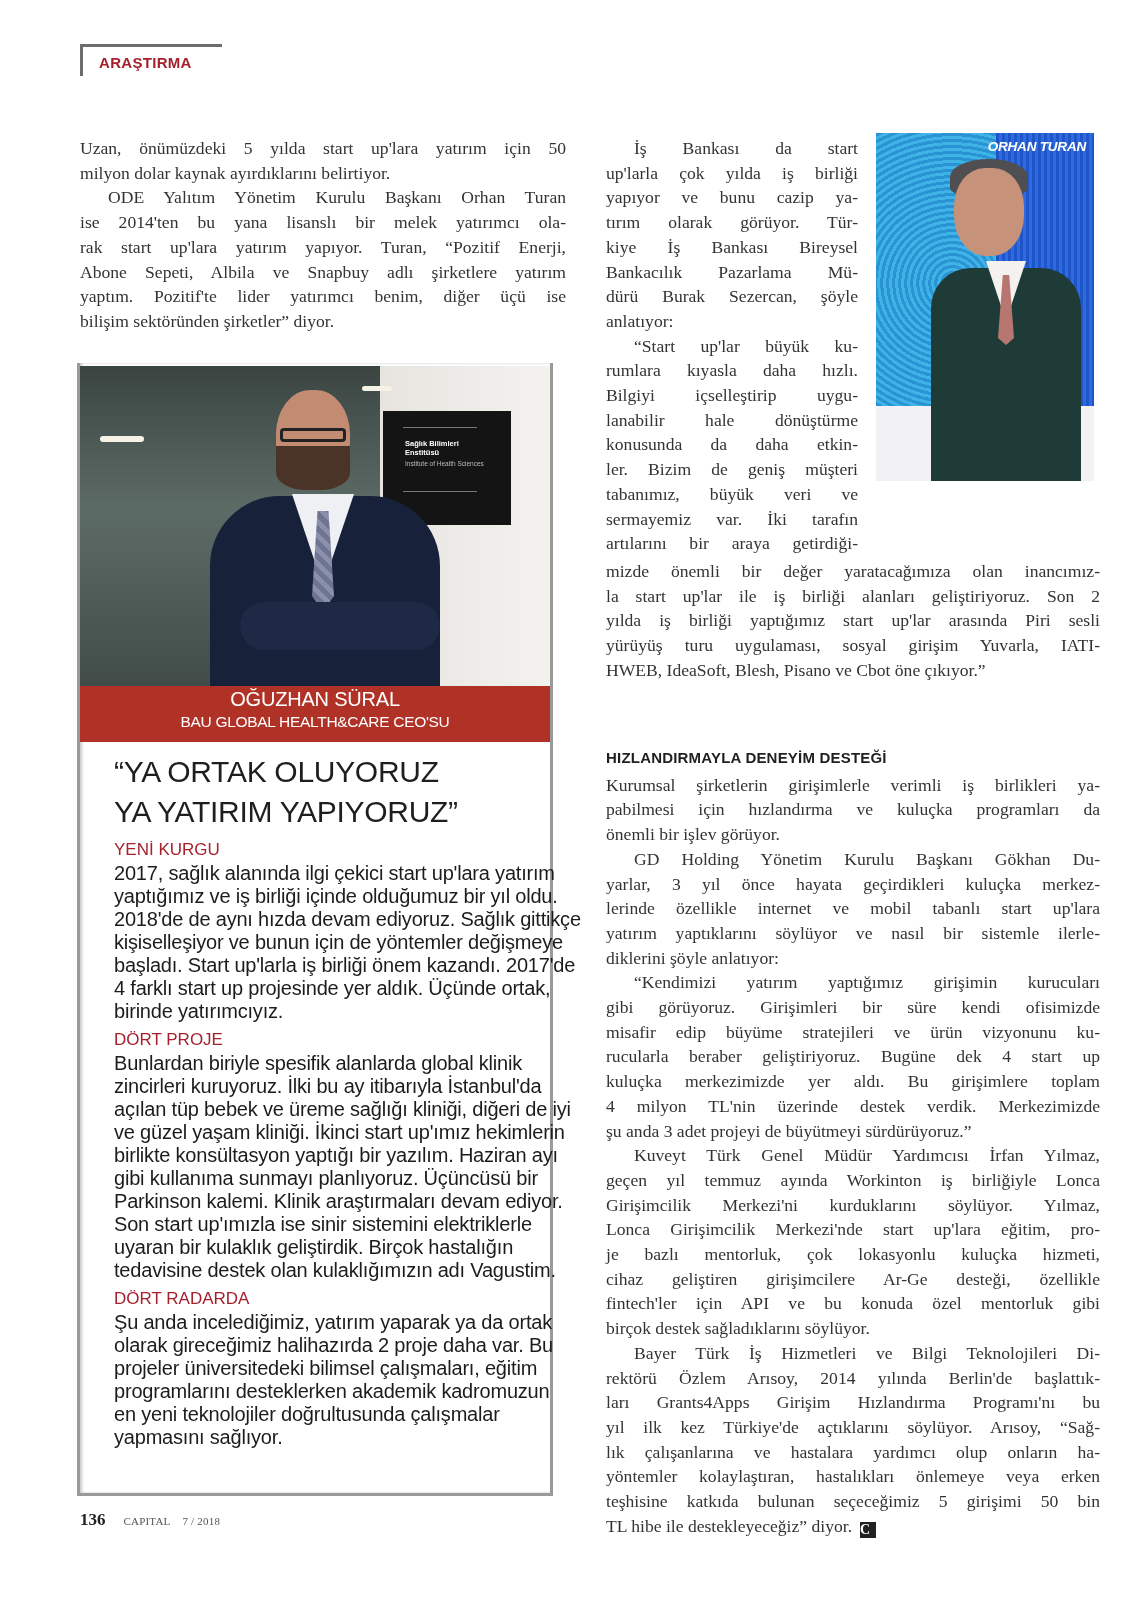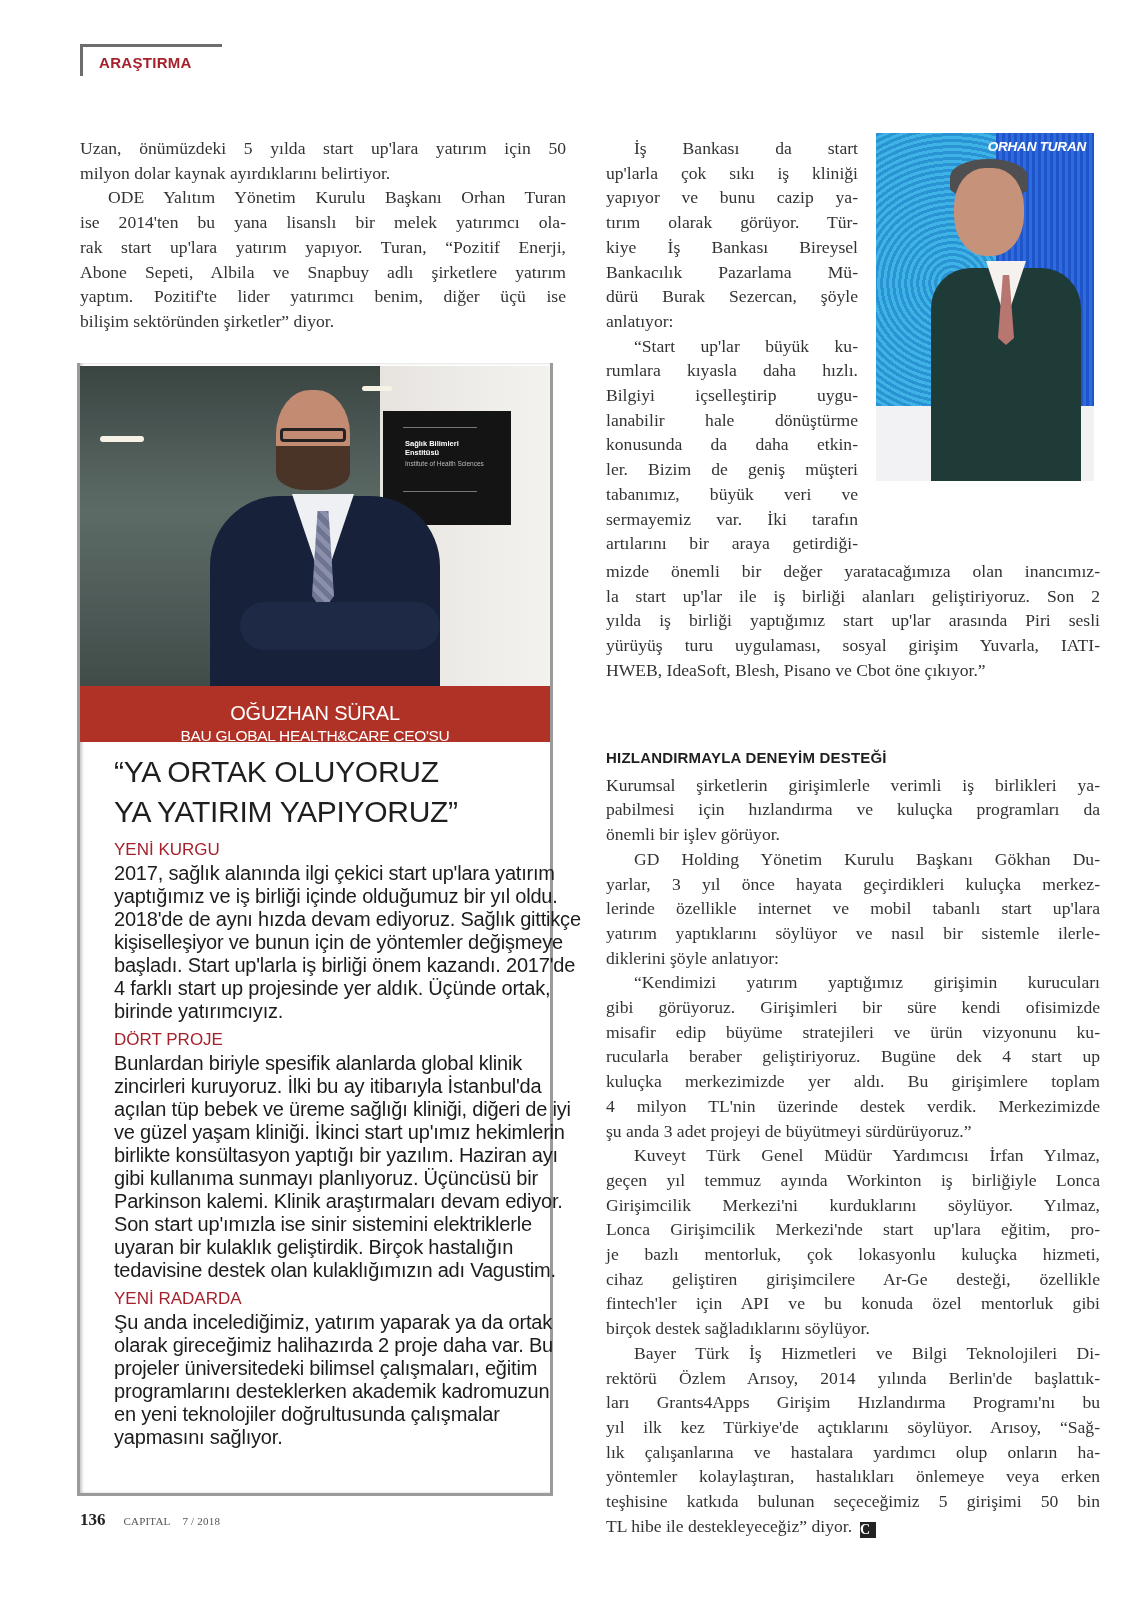--- a/index.html
+++ b/index.html
@@ -47,21 +47,21 @@
   .photo-left .sign .t2 { position: absolute; left: 22px; top: 49px; font-family: "Liberation Sans", "DejaVu Sans", sans-serif; font-size: 6.5px; line-height: 7.5px; color: #bbb; width: 90px; }
   .photo-left .body { position: absolute; left: 130px; top: 130px; width: 230px; height: 190px; background: #17213a; border-radius: 70px 70px 0 0; }
   .photo-left .shirt { position: absolute; left: 212px; top: 128px; width: 62px; height: 92px; background: #eef0f4; clip-path: polygon(0 0, 100% 0, 50% 100%); }
   .photo-left .tie { position: absolute; left: 232px; top: 145px; width: 22px; height: 100px; background: repeating-linear-gradient(45deg, #6f7591 0 5px, #8a90ab 5px 10px); clip-path: polygon(25% 0, 75% 0, 100% 85%, 50% 100%, 0 85%); }
   .photo-left .arms { position: absolute; left: 160px; top: 236px; width: 200px; height: 48px; background: #1d2945; border-radius: 24px; }
   .photo-left .head { position: absolute; left: 196px; top: 24px; width: 74px; height: 96px; background: #c38c72; border-radius: 46% 46% 44% 44%; }
   .photo-left .beard { position: absolute; left: 196px; top: 80px; width: 74px; height: 44px; background: #4a3428; border-radius: 0 0 40% 40%; }
   .photo-left .glasses { position: absolute; left: 200px; top: 62px; width: 66px; height: 14px; border: 3px solid #222; border-radius: 4px; }
 
   .name-band { position: absolute; left: 80px; top: 686px; width: 470px; height: 56px; background: #b03226; text-align: center; font-family: "Liberation Sans", "DejaVu Sans", sans-serif; color: #fff; }
-  .name-band .name { display: block; font-size: 20px; line-height: 24px; margin-top: 15px; letter-spacing: -0.2px; }
+  .name-band .name { display: block; font-size: 20px; line-height: 24px; margin-top: 1px; letter-spacing: -0.2px; }
   .name-band .role { display: block; font-size: 15.5px; line-height: 22px; letter-spacing: -0.3px; }
 
   .box-content { position: absolute; left: 114px; top: 752px; width: 430px; font-family: "DejaVu Sans", "Liberation Sans", sans-serif; }
   .box-title { font-family: "Liberation Sans", "DejaVu Sans", sans-serif; font-size: 30px; line-height: 40px; color: #1e1e1e; letter-spacing: -0.3px; margin-bottom: 6px; }
   .box-sub { font-family: "Liberation Sans", "DejaVu Sans", sans-serif; font-size: 17px; line-height: 24px; color: #a5212c; margin-top: 5px; }
   .box-para { font-family: "Liberation Sans", "DejaVu Sans", sans-serif; font-size: 20px; line-height: 23px; color: #1c1c1c; letter-spacing: -0.2px; }
   .box-para .bl { display: block; white-space: nowrap; }
 
   .footer { position: absolute; left: 80px; top: 1510px; font-family: "Liberation Serif", "DejaVu Serif", serif; }
   .footer .page { font-size: 17px; font-weight: bold; color: #222; }
@@ -82,21 +82,21 @@
   <span class="line" style="text-indent:28px">ODE Yalıtım Yönetim Kurulu Başkanı Orhan Turan</span>
   <span class="line">ise 2014'ten bu yana lisanslı bir melek yatırımcı ola-</span>
   <span class="line">rak start up'lara yatırım yapıyor. Turan, “Pozitif Enerji,</span>
   <span class="line">Abone Sepeti, Albila ve Snapbuy adlı şirketlere yatırım</span>
   <span class="line">yaptım. Pozitif'te lider yatırımcı benim, diğer üçü ise</span>
   <span class="line last">bilişim sektöründen şirketler” diyor.</span>
 </div>
 
 <div class="col-right-narrow serif-text" id="narrow-col">
     <span class="line" style="text-indent: 28px;">İş Bankası da start</span>
-    <span class="line">up'larla çok sıkı iş kliniği</span>
+    <span class="line">up'larla çok yılda iş birliği</span>
     <span class="line">yapıyor ve bunu cazip ya-</span>
     <span class="line">tırım olarak görüyor. Tür-</span>
     <span class="line">kiye İş Bankası Bireysel</span>
     <span class="line">Bankacılık Pazarlama Mü-</span>
     <span class="line">dürü Burak Sezercan, şöyle</span>
     <span class="line last">anlatıyor:</span>
     <span class="line" style="text-indent: 28px;">“Start up'lar büyük ku-</span>
     <span class="line">rumlara kıyasla daha hızlı.</span>
     <span class="line">Bilgiyi içselleştirip uygu-</span>
     <span class="line">lanabilir hale dönüştürme</span>
@@ -213,21 +213,21 @@
         <span class="bl">zincirleri kuruyoruz. İlki bu ay itibarıyla İstanbul'da</span>
         <span class="bl">açılan tüp bebek ve üreme sağlığı kliniği, diğeri de iyi</span>
         <span class="bl">ve güzel yaşam kliniği. İkinci start up'ımız hekimlerin</span>
         <span class="bl">birlikte konsültasyon yaptığı bir yazılım. Haziran ayı</span>
         <span class="bl">gibi kullanıma sunmayı planlıyoruz. Üçüncüsü bir</span>
         <span class="bl">Parkinson kalemi. Klinik araştırmaları devam ediyor.</span>
         <span class="bl">Son start up'ımızla ise sinir sistemini elektriklerle</span>
         <span class="bl">uyaran bir kulaklık geliştirdik. Birçok hastalığın</span>
         <span class="bl">tedavisine destek olan kulaklığımızın adı Vagustim.</span>
       </div>
-      <div class="box-sub">YENİ RADARDA</div>
+      <div class="box-sub">DÖRT RADARDA</div>
       <div class="box-para">
         <span class="bl">Şu anda incelediğimiz, yatırım yaparak ya da ortak</span>
         <span class="bl">olarak gireceğimiz halihazırda 2 proje daha var. Bu</span>
         <span class="bl">projeler üniversitedeki bilimsel çalışmaları, eğitim</span>
         <span class="bl">programlarını desteklerken akademik kadromuzun</span>
         <span class="bl">en yeni teknolojiler doğrultusunda çalışmalar</span>
         <span class="bl">yapmasını sağlıyor.</span>
       </div>
     </div>
 </div>

